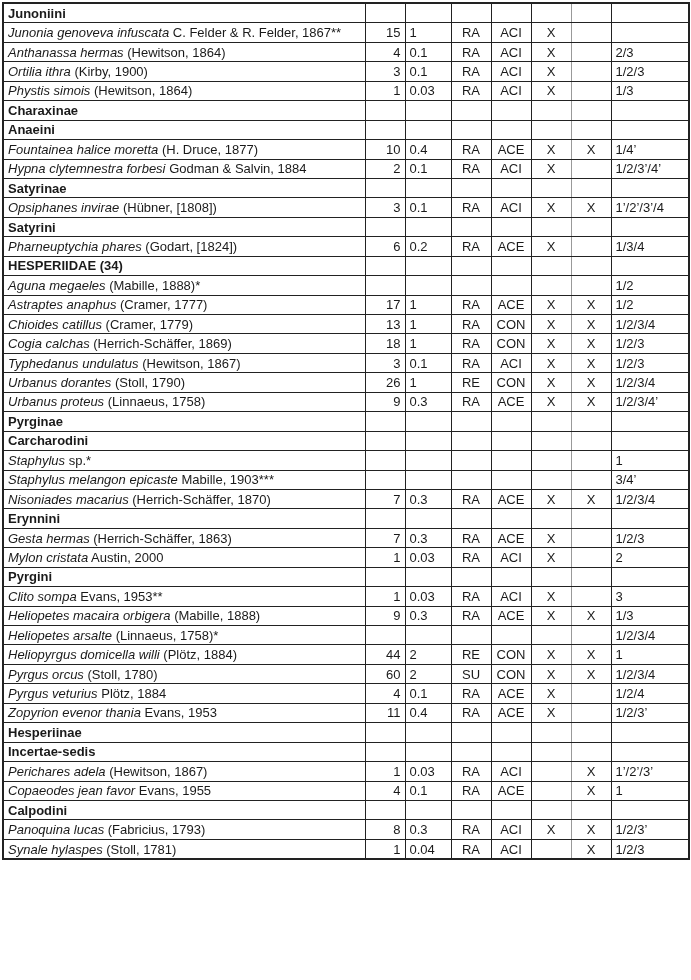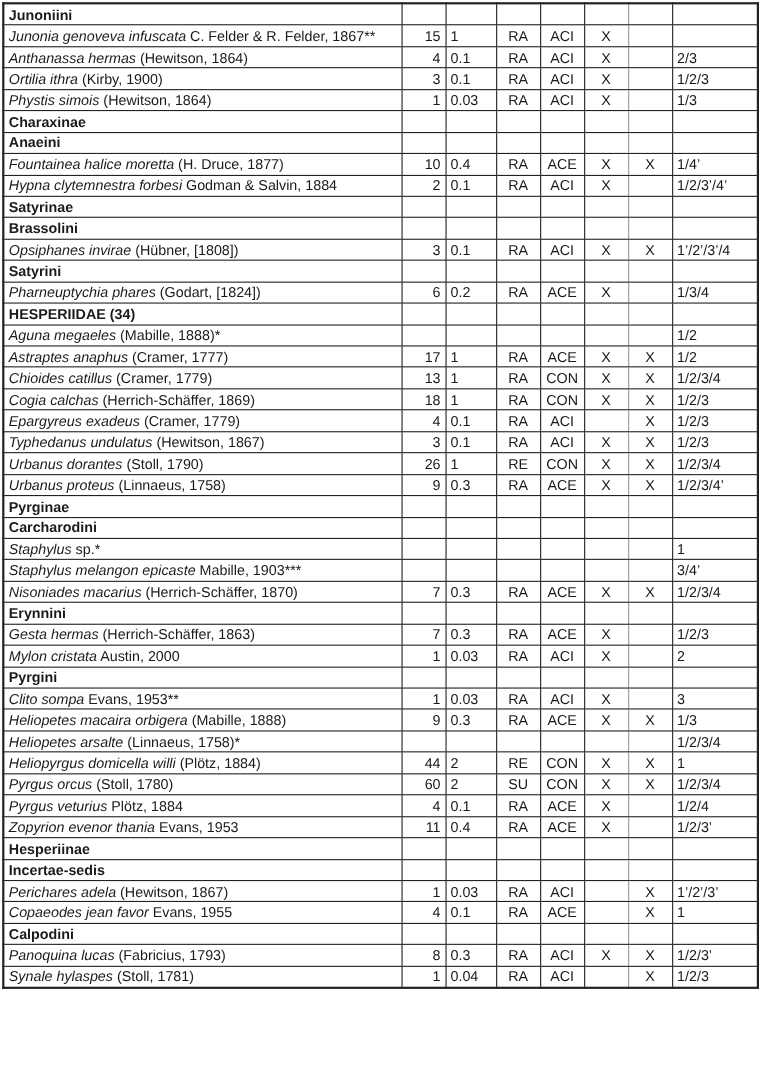--- a/index.html
+++ b/index.html
@@ -132,30 +132,20 @@
       <tr class="group">
         <td class="c-name">Satyrinae</td>
         <td class="c-n"></td>
         <td class="c-pct"></td>
         <td class="c-status"></td>
         <td class="c-dist"></td>
         <td class="c-x1"></td>
         <td class="c-x2"></td>
         <td class="c-sites"></td>
       </tr>
-      <tr class="group">
-        <td class="c-name">Brassolini</td>
-        <td class="c-n"></td>
-        <td class="c-pct"></td>
-        <td class="c-status"></td>
-        <td class="c-dist"></td>
-        <td class="c-x1"></td>
-        <td class="c-x2"></td>
-        <td class="c-sites"></td>
-      </tr>
       <tr>
         <td class="c-name"><span class="sp">Opsiphanes invirae</span><span> (Hübner, [1808])</span></td>
         <td class="c-n">3</td>
         <td class="c-pct">0.1</td>
         <td class="c-status">RA</td>
         <td class="c-dist">ACI</td>
         <td class="c-x1">X</td>
         <td class="c-x2">X</td>
         <td class="c-sites">1’/2’/3’/4</td>
       </tr>
@@ -219,30 +209,20 @@
         <td class="c-x2">X</td>
         <td class="c-sites">1/2/3/4</td>
       </tr>
       <tr>
         <td class="c-name"><span class="sp">Cogia calchas</span><span> (Herrich-Schäffer, 1869)</span></td>
         <td class="c-n">18</td>
         <td class="c-pct">1</td>
         <td class="c-status">RA</td>
         <td class="c-dist">CON</td>
         <td class="c-x1">X</td>
-        <td class="c-x2">X</td>
-        <td class="c-sites">1/2/3</td>
-      </tr>
-      <tr>
-        <td class="c-name"><span class="sp">Epargyreus exadeus</span><span> (Cramer, 1779)</span></td>
-        <td class="c-n">4</td>
-        <td class="c-pct">0.1</td>
-        <td class="c-status">RA</td>
-        <td class="c-dist">ACI</td>
-        <td class="c-x1"></td>
         <td class="c-x2">X</td>
         <td class="c-sites">1/2/3</td>
       </tr>
       <tr>
         <td class="c-name"><span class="sp">Typhedanus undulatus</span><span> (Hewitson, 1867)</span></td>
         <td class="c-n">3</td>
         <td class="c-pct">0.1</td>
         <td class="c-status">RA</td>
         <td class="c-dist">ACI</td>
         <td class="c-x1">X</td>

